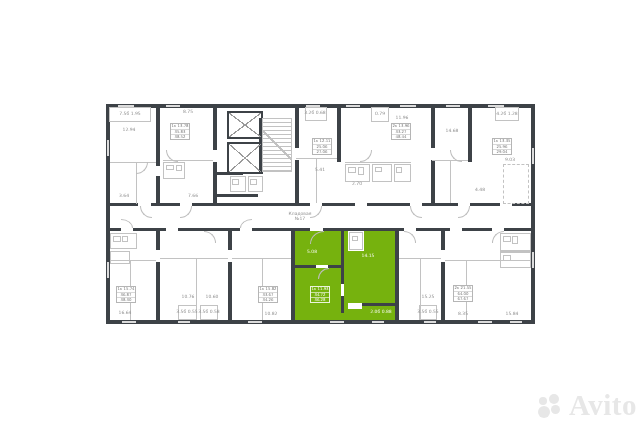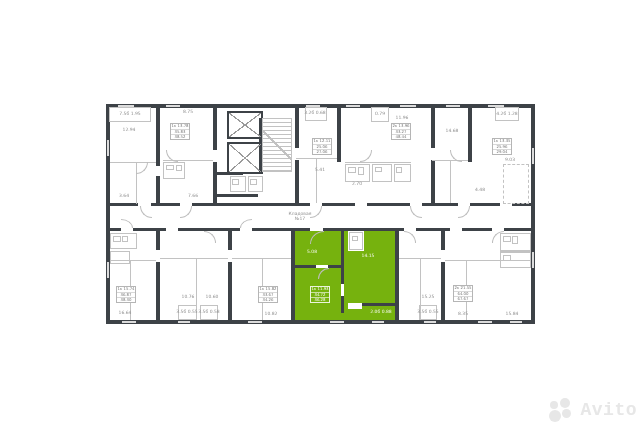--- a/index.html
+++ b/index.html
@@ -32,21 +32,21 @@
   .statbox div+div{border-top:1px solid #d8d8d8}
   .statbox.greenbox{background:transparent;border-color:rgba(255,255,255,.85);color:#fff}
   .statbox.greenbox div+div{border-top-color:rgba(255,255,255,.6)}
   .watermark{position:absolute;right:3px;bottom:9px;display:flex;align-items:center;gap:5px}
   .wm-logo{position:relative;width:26px;height:24px}
   .wm-logo .c{position:absolute;border-radius:50%;background:var(--watermark)}
   .wm-logo .c1{left:1px;top:3px;width:8px;height:8px}
   .wm-logo .c2{left:11px;top:0;width:10px;height:10px}
   .wm-logo .c3{left:0;top:12px;width:12px;height:12px}
   .wm-logo .c4{left:13px;top:11px;width:9px;height:9px}
-  .wm-text{font-family:Liberation Mono, monospace;font-weight:bold;font-size:18px;letter-spacing:.5px;color:var(--watermark)}
+  .wm-text{font-family:Liberation Serif, serif;font-weight:bold;font-size:29px;letter-spacing:.5px;color:var(--watermark)}
 </style>
 </head>
 <body>
 
 <div class="page">
   <div id="plan">
       <div class="green" style="left: 295px; top: 231px; width: 100px; height: 90px;"></div>
       <div class="wall" style="left: 106px; top: 104px; width: 429px; height: 4px;"></div>
       <div class="wall" style="left: 106px; top: 104px; width: 4px; height: 220px;"></div>
       <div class="wall" style="left: 531px; top: 104px; width: 4px; height: 220px;"></div>

